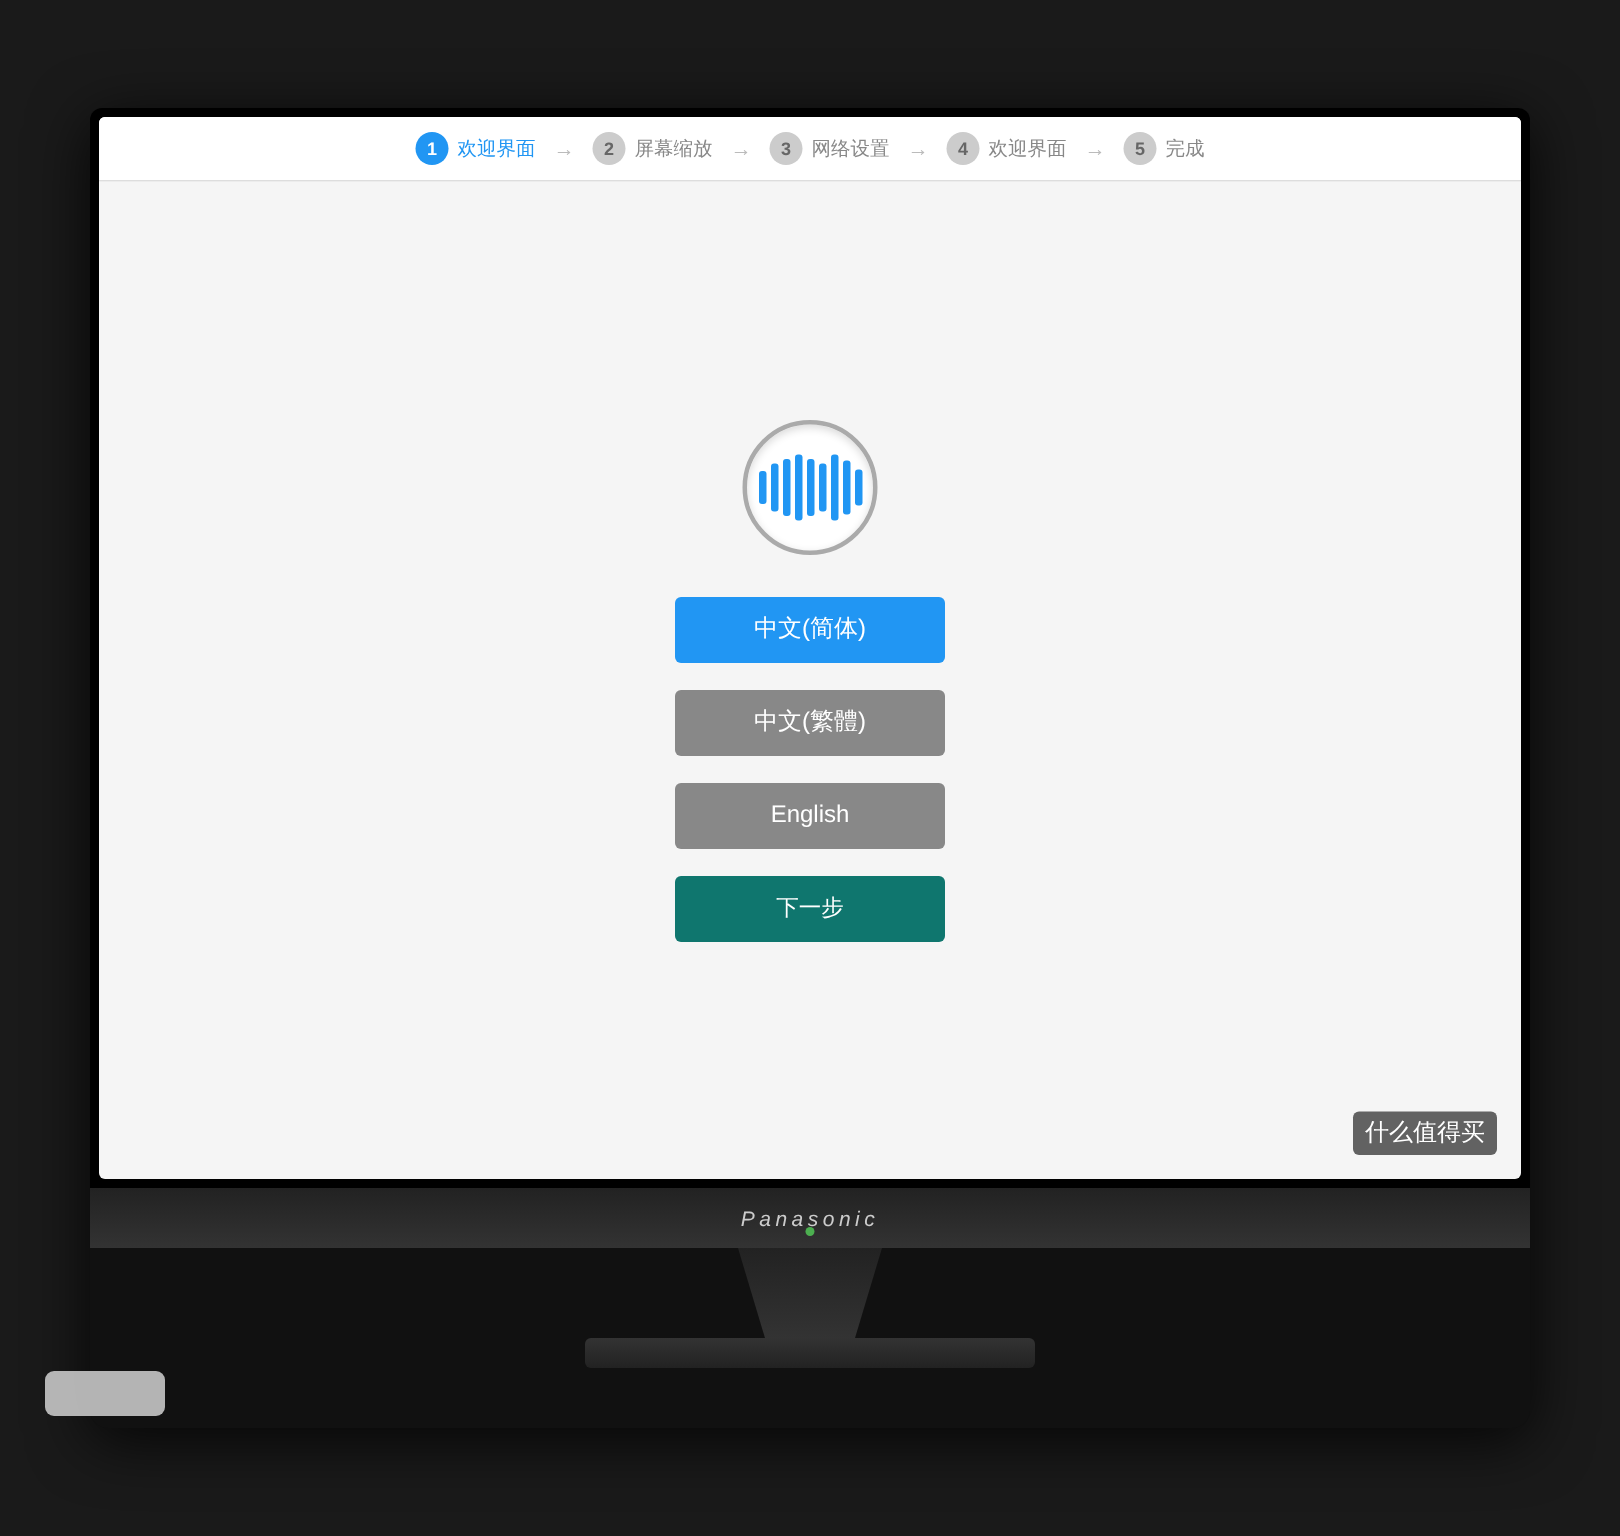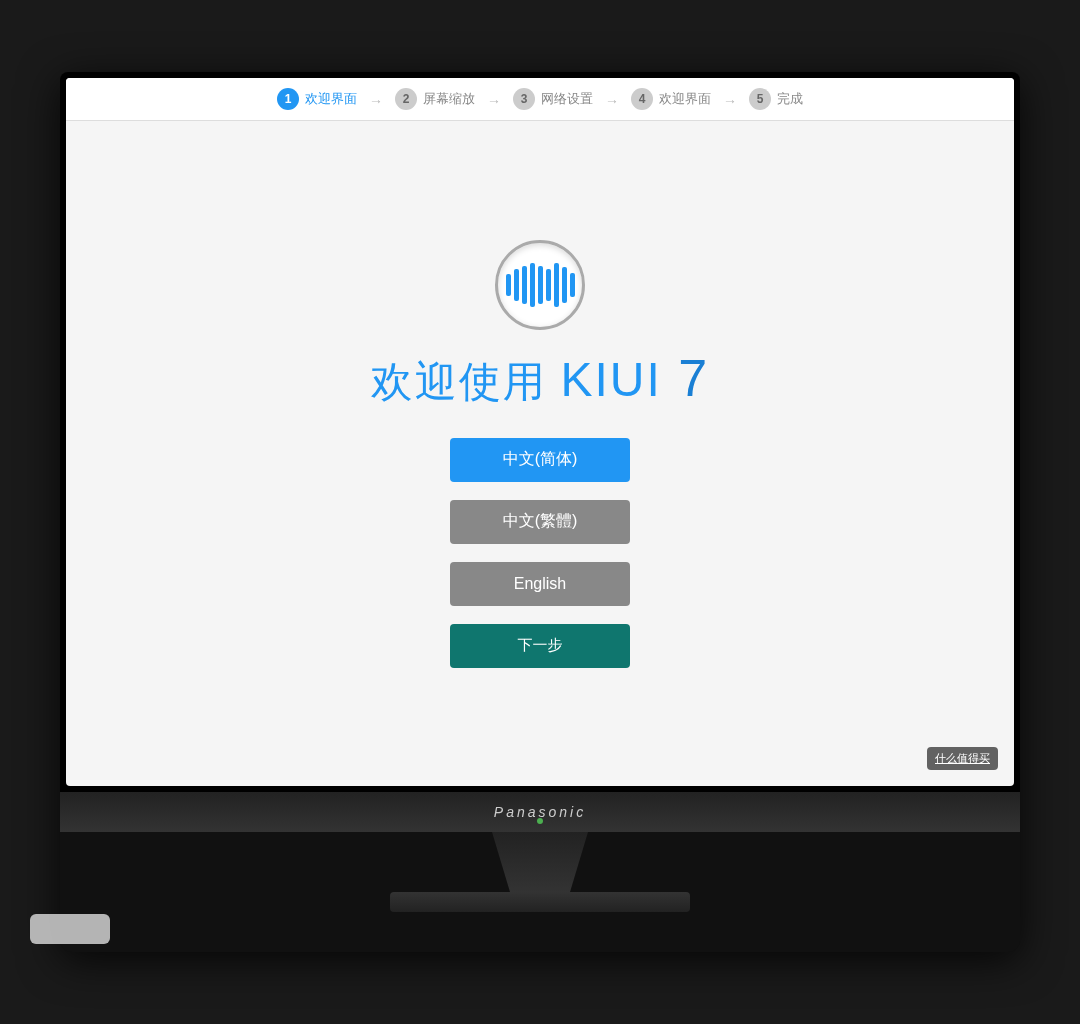--- a/index.html
+++ b/index.html
@@ -249,24 +249,23 @@
       opacity: 0.8;
     }
 
     
     .watermark {
       position: absolute;
       bottom: 16px;
       right: 16px;
       background: rgba(0,0,0,0.6);
       color: white;
-      font-size: 11px;
+      font-size: 16px;
       padding: 4px 8px;
       border-radius: 4px;
-      text-decoration: underline;
     }
   </style>
 </head>
 <body>
 
 <div class="tv-outer">
   <div class="tv-screen-bezel">
     <div class="tv-screen">
 
       <div class="progress-bar">
@@ -305,23 +304,20 @@
             <div class="bar" style="height:38px;"></div>
             <div class="bar" style="height:44px;"></div>
             <div class="bar" style="height:38px;"></div>
             <div class="bar" style="height:32px;"></div>
             <div class="bar" style="height:44px;"></div>
             <div class="bar" style="height:36px;"></div>
             <div class="bar" style="height:24px;"></div>
           </div>
         </div>
 
-        <div class="title-text">
-          <span>欢迎使用 </span><span class="kiui">KIUI</span><span class="seven"> 7</span>
-        </div>
 
         <div class="language-buttons">
           <button class="lang-btn selected">中文(简体)</button>
           <button class="lang-btn unselected">中文(繁體)</button>
           <button class="lang-btn unselected">English</button>
           <button class="lang-btn next">下一步</button>
         </div>
 
       </div>
 

